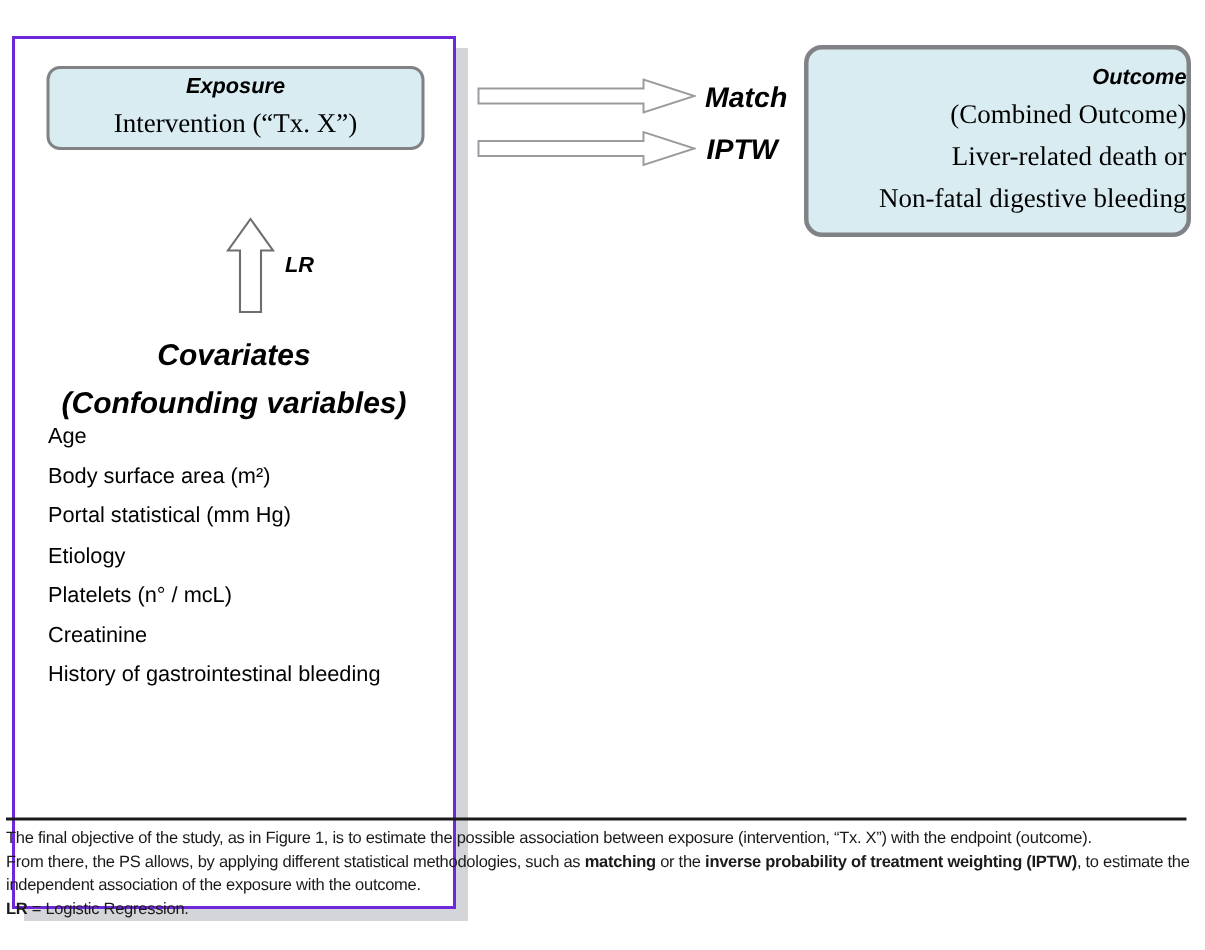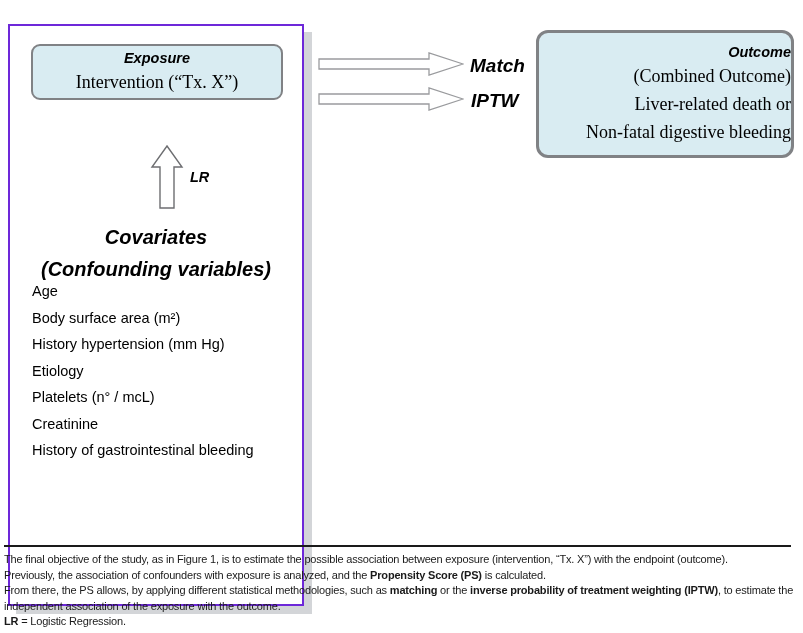--- a/index.html
+++ b/index.html
@@ -191,21 +191,21 @@
     <div id="lr-label">LR</div>
 
     <div id="covariates-heading">
       <div>Covariates</div>
       <div>(Confounding variables)</div>
     </div>
 
     <div id="covariates-list">
       <div class="cov-item">Age</div>
       <div class="cov-item">Body surface area (m²)</div>
-      <div class="cov-item">History hypertension (mm Hg)</div>
+      <div class="cov-item">Portal statistical (mm Hg)</div>
       <div class="cov-item">Etiology</div>
       <div class="cov-item">Platelets (n° / mcL)</div>
       <div class="cov-item">Creatinine</div>
       <div class="cov-item">History of gastrointestinal bleeding</div>
     </div>
   </div>
 
   <div class="method-arrow" id="arrow-match">
     <svg width="146" height="24" viewBox="0 0 146 24" xmlns="http://www.w3.org/2000/svg">
       <polygon points="1,7 111,7 111,1 145,12 111,23 111,17 1,17" fill="#ffffff" stroke="#9a9b9e" stroke-width="1.3" stroke-linejoin="miter"></polygon>
@@ -229,21 +229,18 @@
 
 </div>
 
 <div id="caption-rule"></div>
 
 <div id="caption">
   <div class="cap-line">
     <span>The final objective of the study, as in Figure 1, is to estimate the possible association between exposure (intervention, “Tx. X”) with the endpoint (outcome).</span>
   </div>
   <div class="cap-line">
-    <span>Previously, the association of confounders with exposure is analyzed, and the </span><b>Propensity Score (PS)</b><span> is calculated.</span>
-  </div>
-  <div class="cap-line">
     <span>From there, the PS allows, by applying different statistical methodologies, such as </span><b>matching</b><span> or the </span><b>inverse probability of treatment weighting (IPTW)</b><span>, to estimate the independent association of the exposure with the outcome.</span>
   </div>
   <div class="cap-line">
     <b>LR</b><span> = Logistic Regression.</span>
   </div>
 </div>
 
 </body></html>

